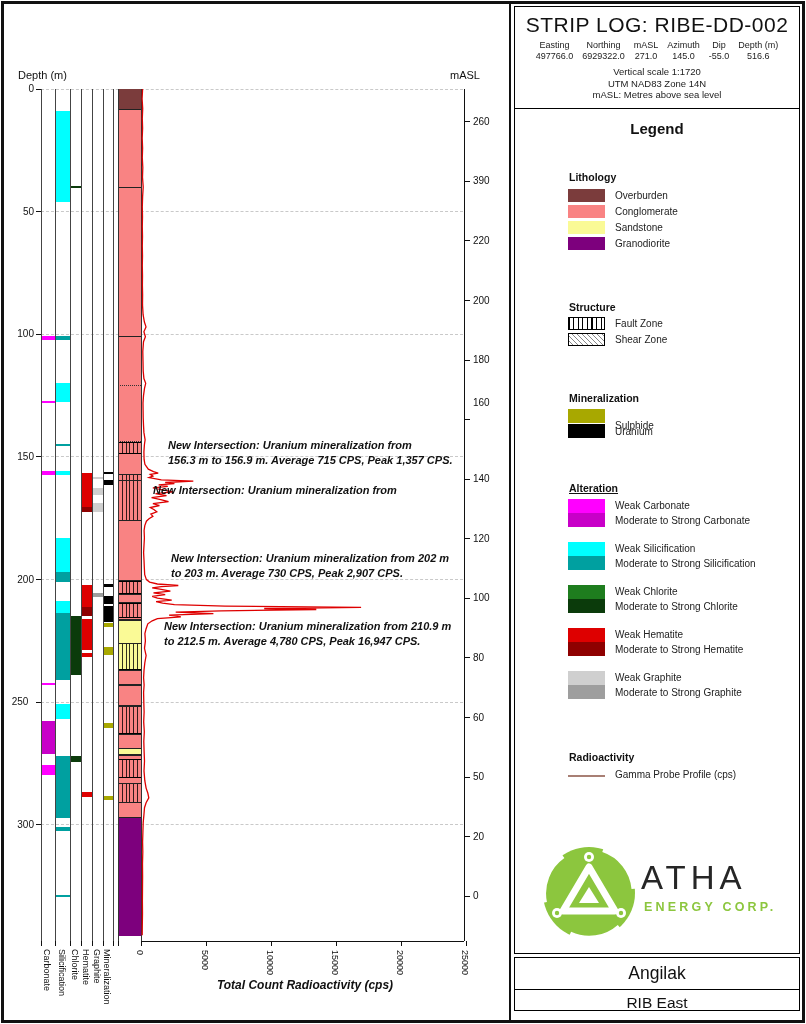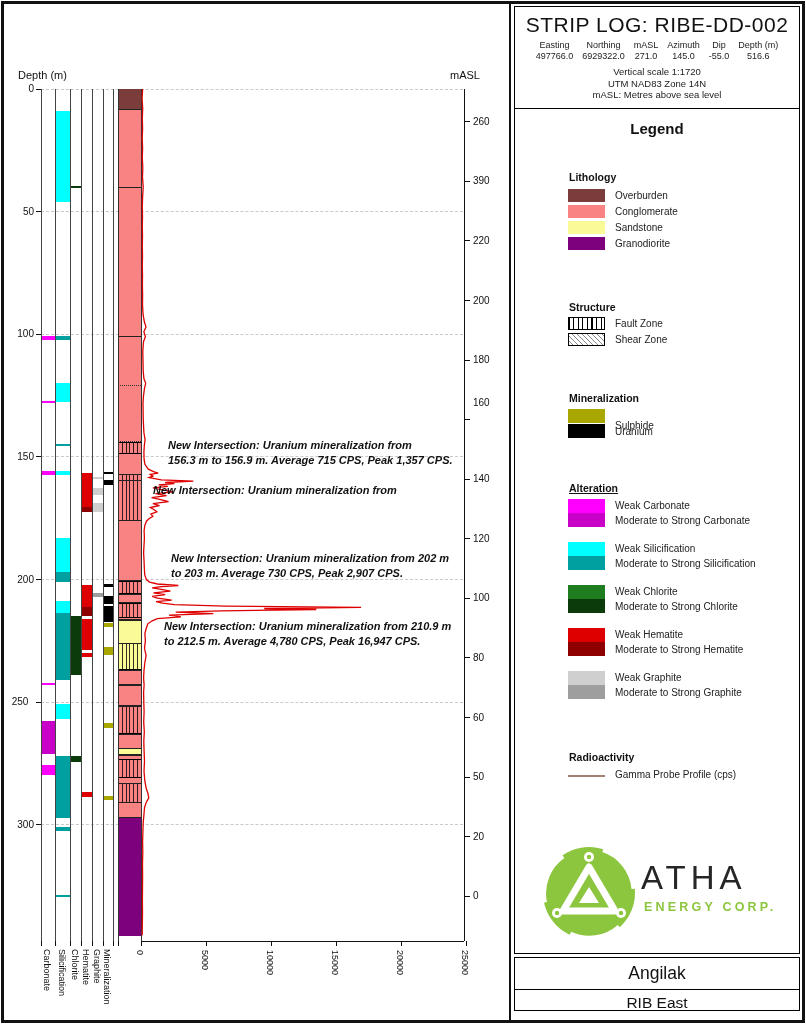--- a/index.html
+++ b/index.html
@@ -30,20 +30,21 @@
   .logo-name{position:absolute;left:126px;top:852px;font-size:33px;letter-spacing:5px;color:#262626;font-weight:500;}
   .logo-sub{position:absolute;left:129px;top:893px;font-size:12.5px;letter-spacing:3.2px;color:#8CC63E;font-weight:bold;}
 </style>
 </head>
 <body>
 
 <div class="page">
   <div class="plot" id="plot">
     <div class="axlabel" style="left:18px;top:69px;">Depth (m)</div>
     <div class="axlabel" style="left:440px;top:69px;width:40px;text-align:right;">mASL</div>
+    <div class="axlabel" style="left:160px;top:978px;width:290px;text-align:center;font-size:12px;font-weight:bold;font-style:italic;">Total Count Radioactivity (cps)</div>
   <div style="position:absolute;left:41px;top:88.5px;width:422px;border-top:1px dashed #c9c9c9;"></div>
       <div style="position:absolute;left:36px;top:88.5px;width:5px;height:1px;background:#111;"></div>
       <div style="position:absolute;left:6px;top:83px;width:28px;text-align:right;" class="num">0</div>
       <div style="position:absolute;left:41px;top:211.14999999999998px;width:422px;border-top:1px dashed #c9c9c9;"></div>
       <div style="position:absolute;left:36px;top:211.14999999999998px;width:5px;height:1px;background:#111;"></div>
       <div style="position:absolute;left:6px;top:205.64999999999998px;width:28px;text-align:right;" class="num">50</div>
       <div style="position:absolute;left:41px;top:333.79999999999995px;width:422px;border-top:1px dashed #c9c9c9;"></div>
       <div style="position:absolute;left:36px;top:333.79999999999995px;width:5px;height:1px;background:#111;"></div>
       <div style="position:absolute;left:6px;top:328.29999999999995px;width:28px;text-align:right;" class="num">100</div>
       <div style="position:absolute;left:41px;top:456.45px;width:422px;border-top:1px dashed #c9c9c9;"></div>

